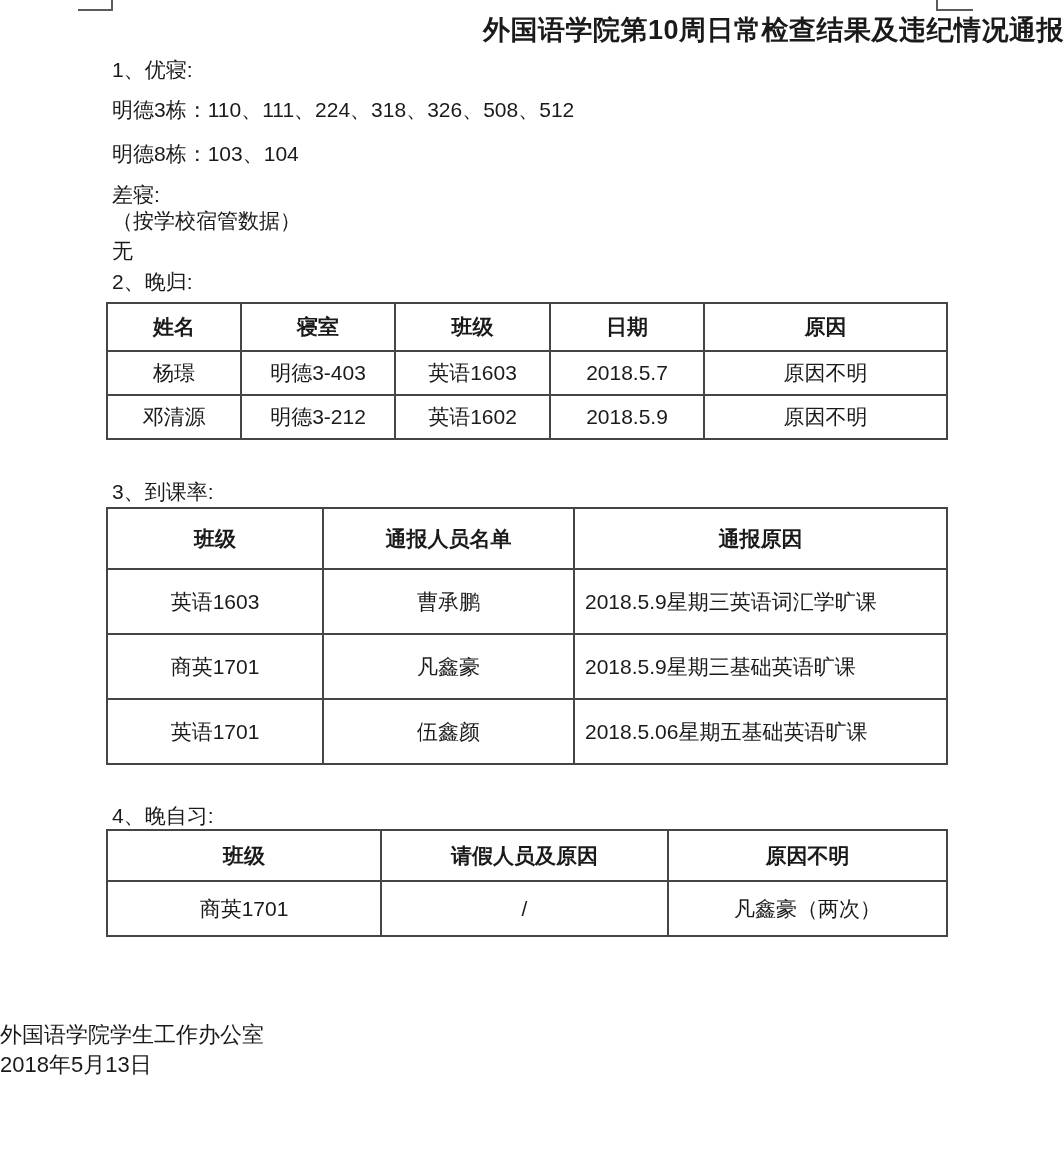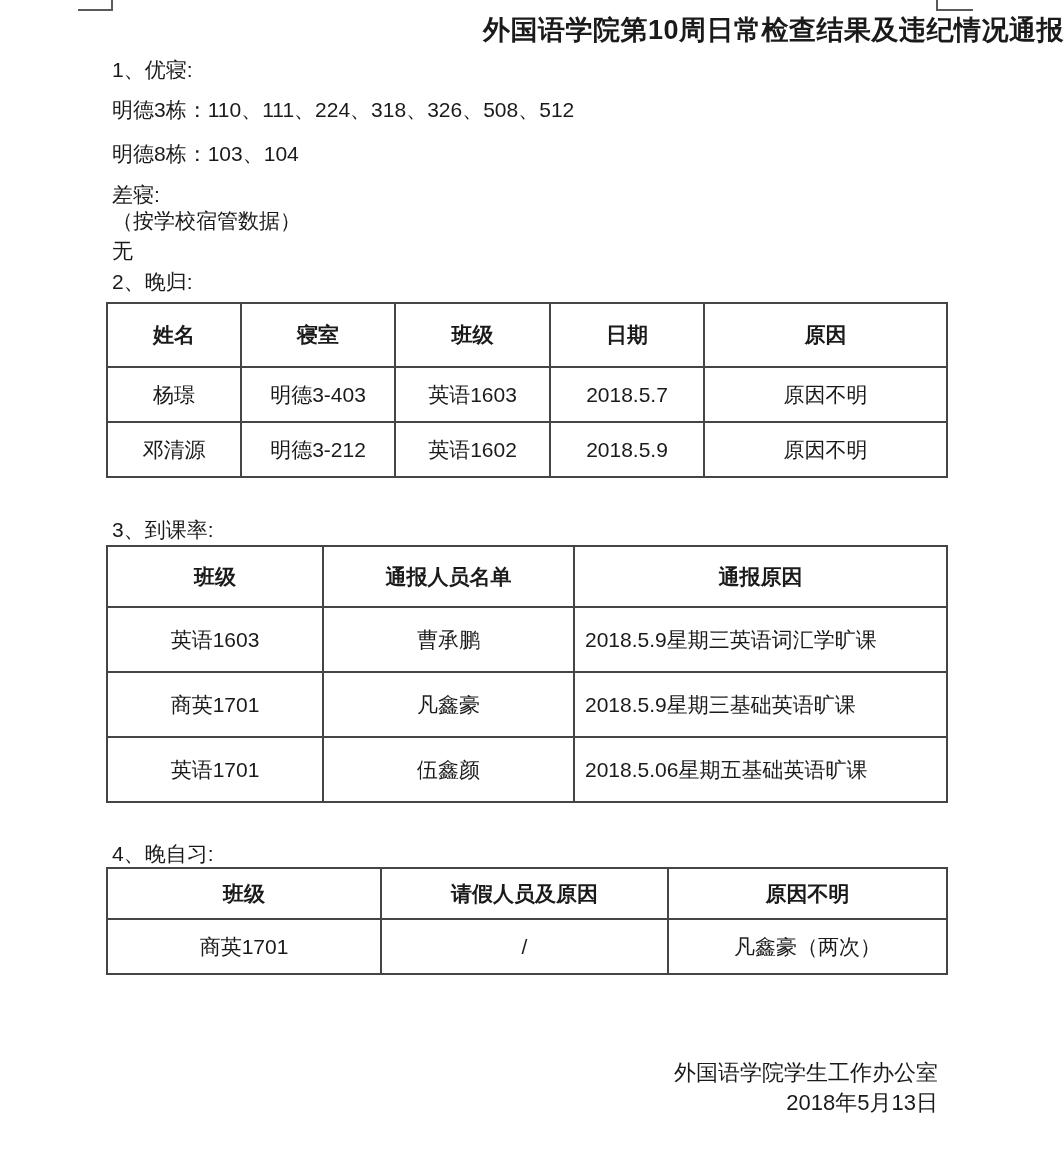--- a/index.html
+++ b/index.html
@@ -55,35 +55,34 @@
     border: 2px solid #454545;
     font-size: 21px;
     text-align: center;
     vertical-align: middle;
     overflow: hidden;
     white-space: nowrap;
   }
   table.doc-table th { font-weight: bold; }
 
   .t-late   { margin-top: 7px; }
-  .t-late thead tr  { height: 64px; }
-  .t-late tbody tr  { height: 55px; }
+  .t-late thead tr  { height: 48px; }
+  .t-late tbody tr  { height: 44px; }
 
   .t-att    { margin-top: 2px; }
   .t-att thead tr   { height: 61px; }
   .t-att tbody tr   { height: 65px; }
   .t-att td:nth-child(3) { text-align: left; padding-left: 10px; }
 
   .t-study  { margin-top: 0; }
   .t-study thead tr { height: 51px; }
   .t-study tbody tr { height: 55px; }
 
   .doc-footer {
     margin-top: 83px;
-    text-align: right;
     padding-right: 126px;
     font-size: 22px;
     line-height: 30px;
   }
 </style>
 </head>
 <body>
 
 <div class="crop-mark left"></div>
 <div class="crop-mark right"></div>

